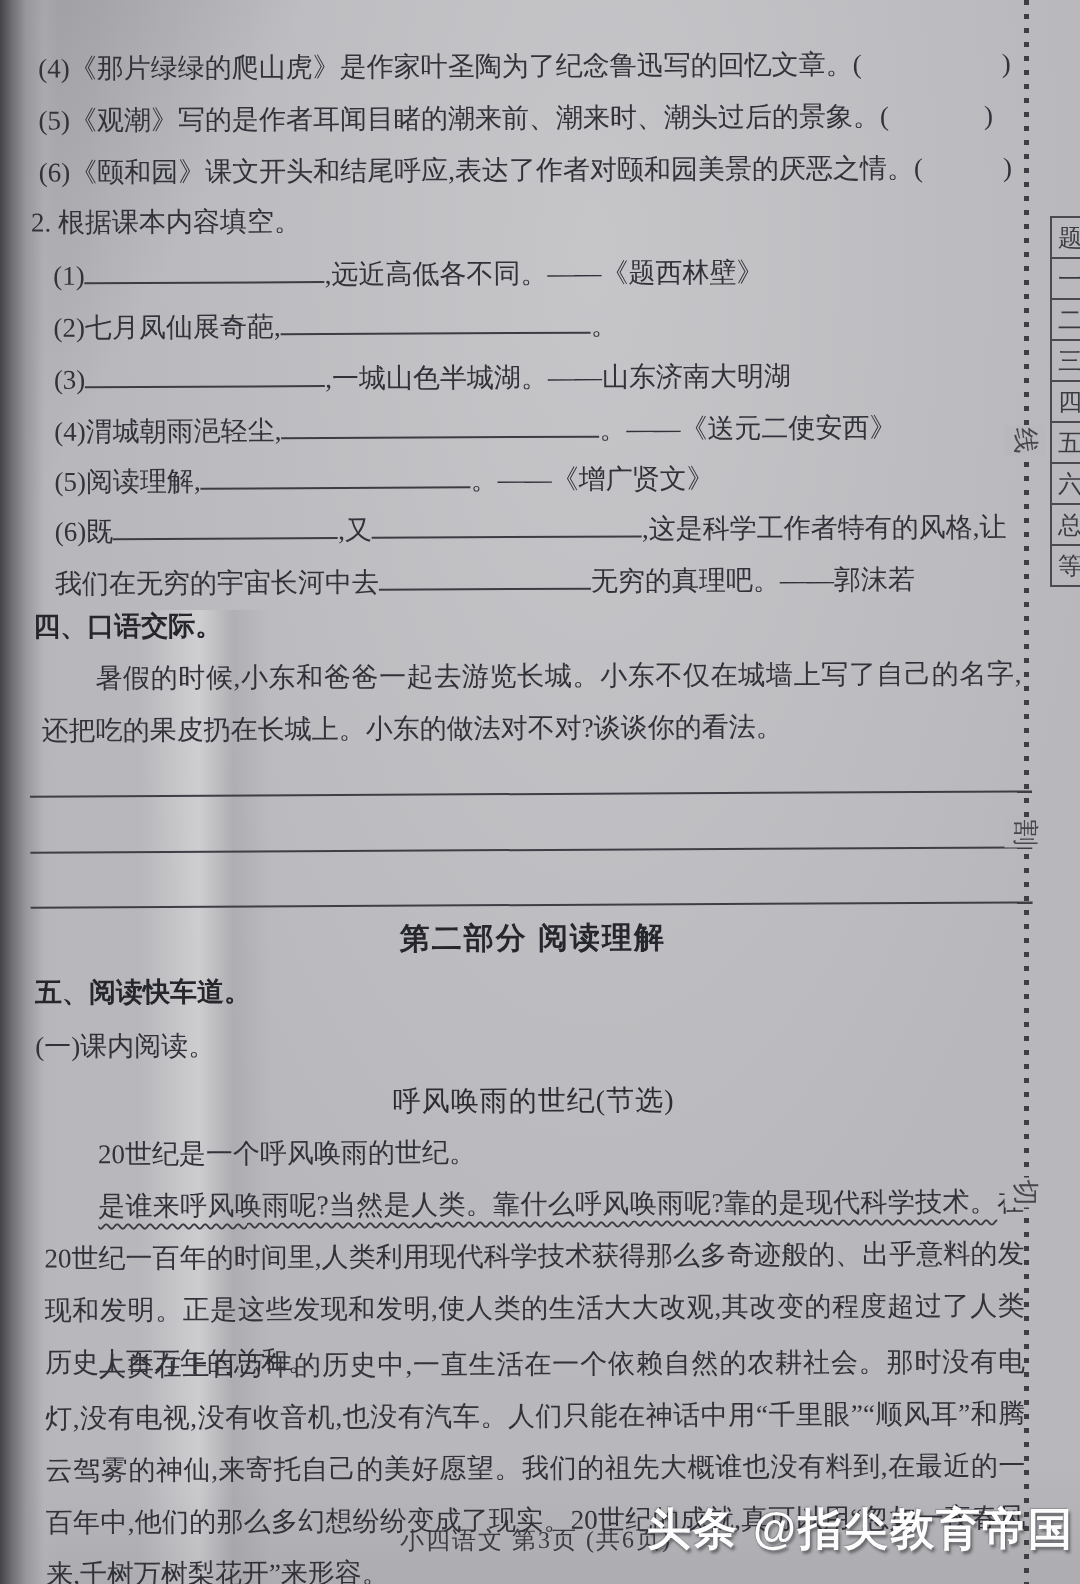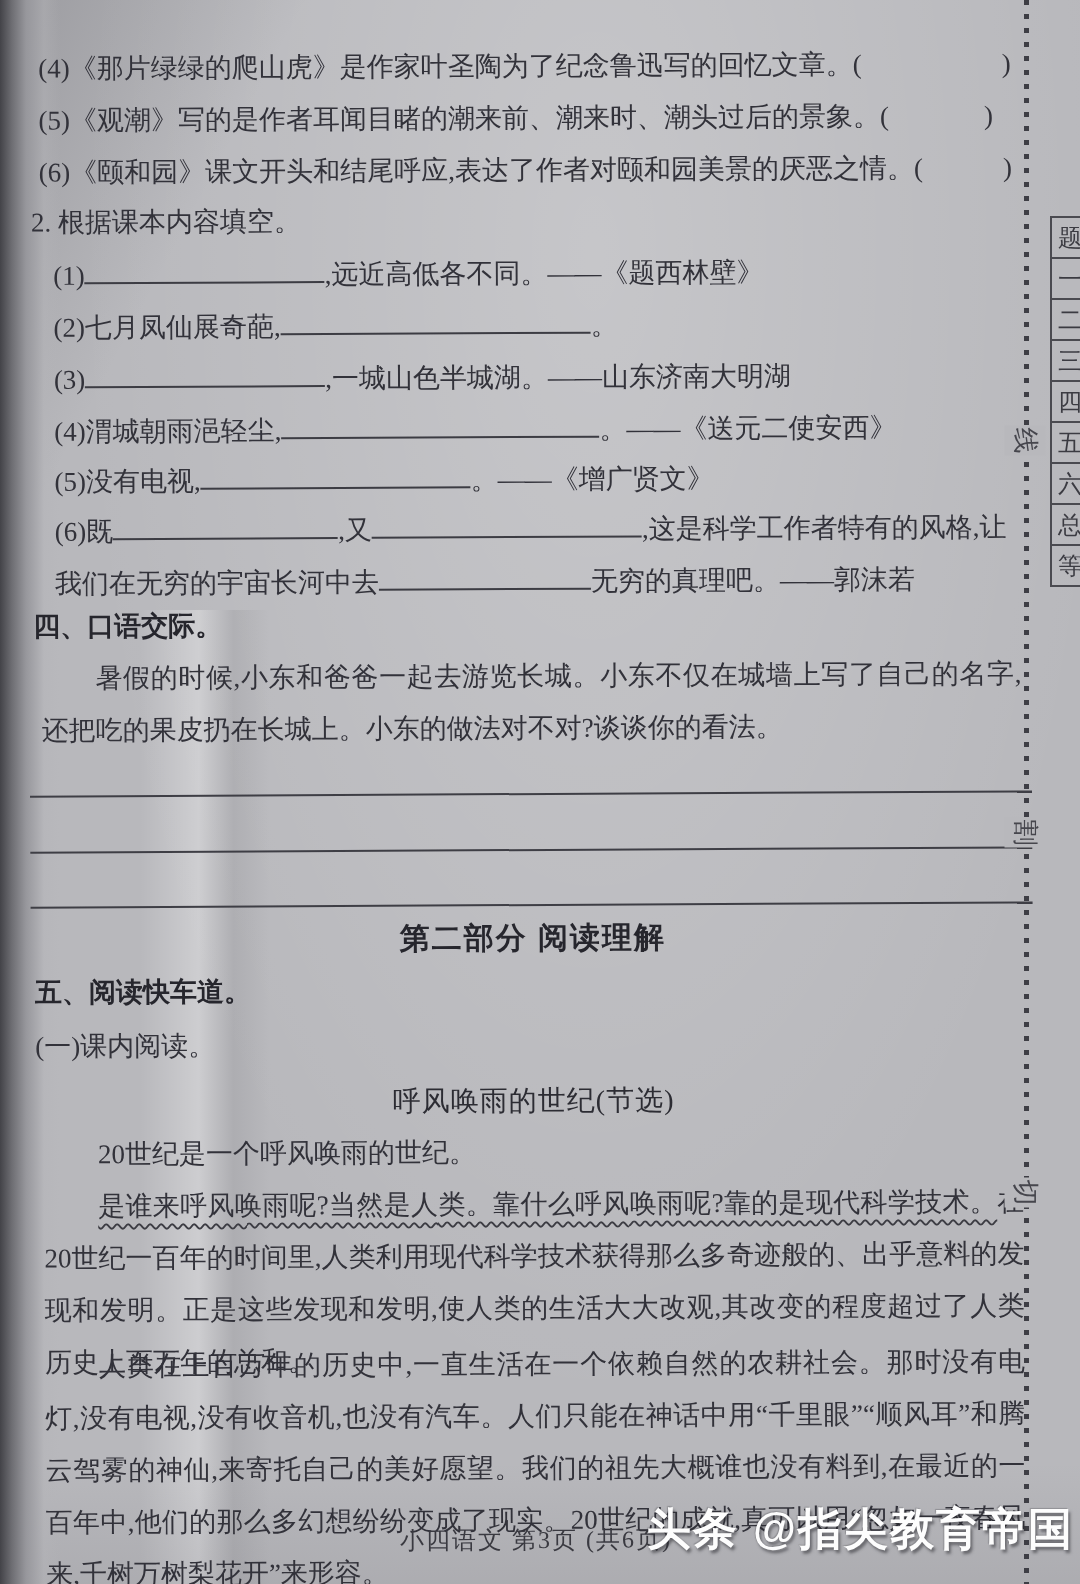--- a/index.html
+++ b/index.html
@@ -108,21 +108,21 @@
   <div class="abs line" style="top:304px; left:14px;">
     <span>(2)</span><span>七月凤仙展奇葩,</span><span class="blank" style="width:310px;"></span><span>。</span>
   </div>
   <div class="abs line" style="top:356px; left:14px;">
     <span>(3)</span><span class="blank" style="width:240px;"></span><span>,一城山色半城湖。——山东济南大明湖</span>
   </div>
   <div class="abs line" style="top:408px; left:14px;">
     <span>(4)</span><span>渭城朝雨浥轻尘,</span><span class="blank" style="width:318px;"></span><span>。——《送元二使安西》</span>
   </div>
   <div class="abs line" style="top:458px; left:14px;">
-    <span>(5)</span><span>没有电视,</span><span class="blank" style="width:270px;"></span><span>。——《增广贤文》</span>
+    <span>(5)</span><span>阅读理解,</span><span class="blank" style="width:270px;"></span><span>。——《增广贤文》</span>
   </div>
   <div class="abs line" style="top:508px; left:14px;">
     <span>(6)</span><span>既</span><span class="blank" style="width:225px;"></span><span>,又</span><span class="blank" style="width:270px;"></span><span>,这是科学工作者特有的风格,让</span>
   </div>
   <div class="abs line" style="top:560px; left:14px;">
     <span>我们在无穷的宇宙长河中去</span><span class="blank" style="width:212px;"></span><span>无穷的真理吧。——郭沫若</span>
   </div>
 
   <div class="abs line hei" style="top:606px; left:-8px;">四、口语交际。</div>
   <p class="abs para indent" style="top:650px; left:0; margin:0;">暑假的时候,小东和爸爸一起去游览长城。小东不仅在城墙上写了自己的名字,还把吃的果皮扔在长城上。小东的做法对不对?谈谈你的看法。</p>

